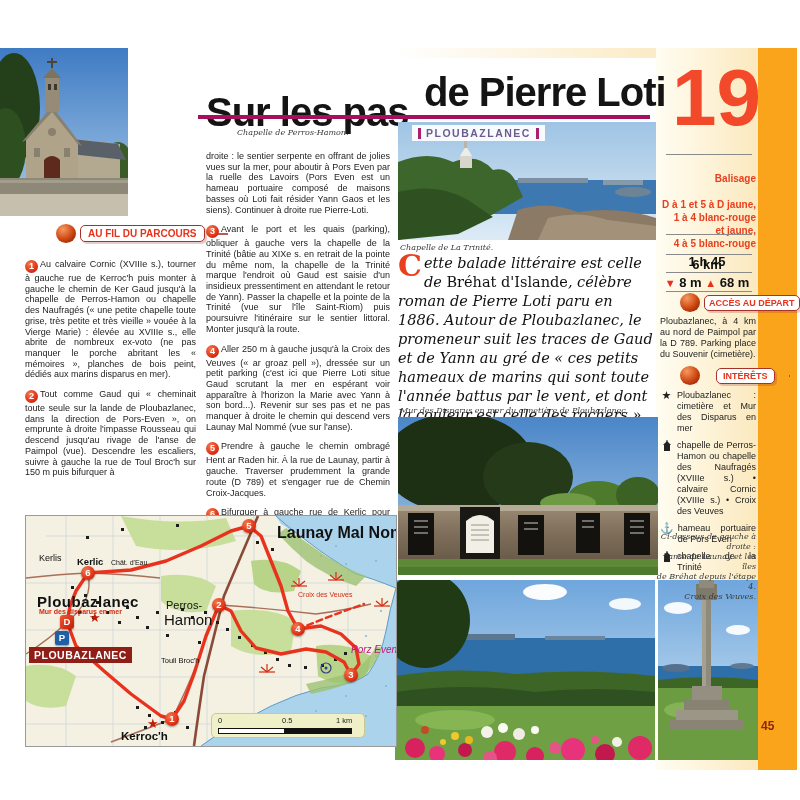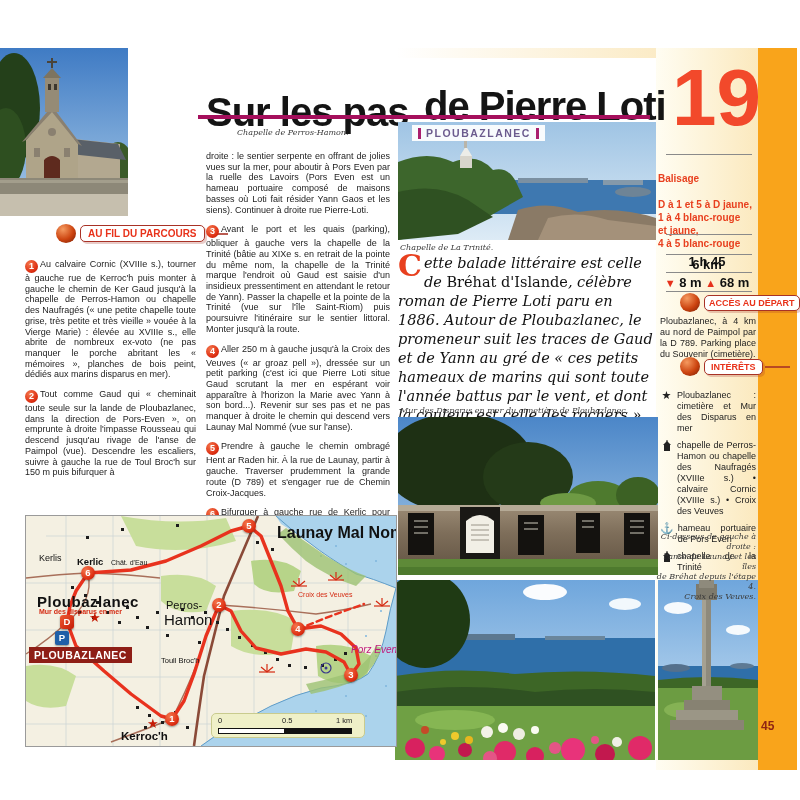--- a/index.html
+++ b/index.html
@@ -37,21 +37,21 @@
     box-shadow:2px 2px 0 rgba(168,50,38,.25);}
   .head-line{flex:1;height:2px;background:#A83226;opacity:.8;margin-left:2px;}
 
   
   .intro{font-family:"DejaVu Serif",serif;font-style:italic;font-size:14.5px;line-height:19px;color:#111;}
   .dropcap{float:left;color:#E8401F;font-size:30px;line-height:24px;font-weight:bold;font-style:normal;margin-right:2px;}
   .upright{font-style:normal;}
 
   
   .sb-line{height:1px;background:#8a8a8a;}
-  .balisage{color:#E8401F;font-weight:bold;font-size:10px;line-height:13px;text-align:left;white-space:pre-line;}
+  .balisage{color:#E8401F;font-weight:bold;font-size:10px;line-height:13px;text-align:right;white-space:pre-line;}
   .stat{font-weight:bold;font-size:13px;color:#111;text-align:center;}
   .tri{color:#E6311C;font-size:11px;}
   .sb-text{font-size:9px;line-height:11px;color:#1c1c1c;text-align:justify;}
   .int-item{display:flex;gap:4px;margin-bottom:6px;}
   .int-icon{flex:0 0 13px;color:#222;font-size:11px;line-height:11px;text-align:center;}
   .cap-right{font-family:"DejaVu Serif",serif;font-style:italic;font-size:8px;color:#3a3a3a;
     text-align:right;white-space:pre-line;line-height:10px;}
   .page-num{color:#8F2413;font-weight:bold;font-size:12px;}
 
   
@@ -116,21 +116,21 @@
       <rect x="34" y="100" width="6" height="9" fill="#8A8070"></rect>
       <rect x="64" y="100" width="6" height="9" fill="#8A8070"></rect>
 
       <rect x="0" y="130" width="128" height="16" fill="#8D8878"></rect>
       <rect x="0" y="132" width="128" height="3" fill="#A39E8C"></rect>
       <rect x="0" y="146" width="128" height="22" fill="#C6BFAE"></rect>
     </svg>
   </div>
 
   <div class="abs title" style="left:206px;top:70px;margin-top:20px;">Sur les pas</div>
-  <div class="abs title" style="left:424px;top:84px;">de Pierre Loti</div>
+  <div class="abs title" style="left:424px;top:70px;">de Pierre Loti</div>
   <div class="abs rule-magenta" style="left:198px;top:115px;width:452px;height:4px;"></div>
   <div class="abs walk-num" style="left:672px;top:58px;width:86px;">19</div>
 
   <div class="abs photo" style="left:398px;top:122px;width:258px;height:118px;">
     <svg width="258" height="118" viewBox="0 0 258 118">
       <defs>
         <linearGradient id="sky2" x1="0" y1="0" x2="0" y2="1">
           <stop offset="0" stop-color="#9FC4E4"></stop>
             <stop offset="1" stop-color="#DDEBF6"></stop>
         </linearGradient>
@@ -331,21 +331,21 @@
     <span>68 m</span>
   </div>
   <div class="abs sb-line" style="left:666px;top:291px;width:86px;"></div>
 
   <div class="abs sec-head" style="left:648px;top:293px;width:110px;">
     <div class="sphere"></div>
     <div class="head-box" style="font-size:9px;padding:2px 4px;">ACCÈS AU DÉPART</div>
   </div>
   <div class="abs sb-text" style="left:660px;top:316px;width:96px;">Ploubazlanec, à 4 km au nord de Paimpol par la D 789. Parking place du Souvenir (cimetière).</div>
 
-  <div class="abs sec-head" style="left:648px;top:357px;width:110px;">
+  <div class="abs sec-head" style="left:648px;top:366px;width:110px;gap:12px;">
     <div class="sphere"></div>
     <div class="head-box" style="font-size:9px;padding:2px 6px;">INTÉRÊTS</div>
     <div class="head-line"></div>
   </div>
   <div class="abs" style="left:660px;top:390px;width:96px;">
     <div class="int-item">
       <span class="int-icon">★</span>
       <span class="sb-text">Ploubazlanec : cimetière et Mur des Disparus en mer</span>
     </div>
     <div class="int-item">

